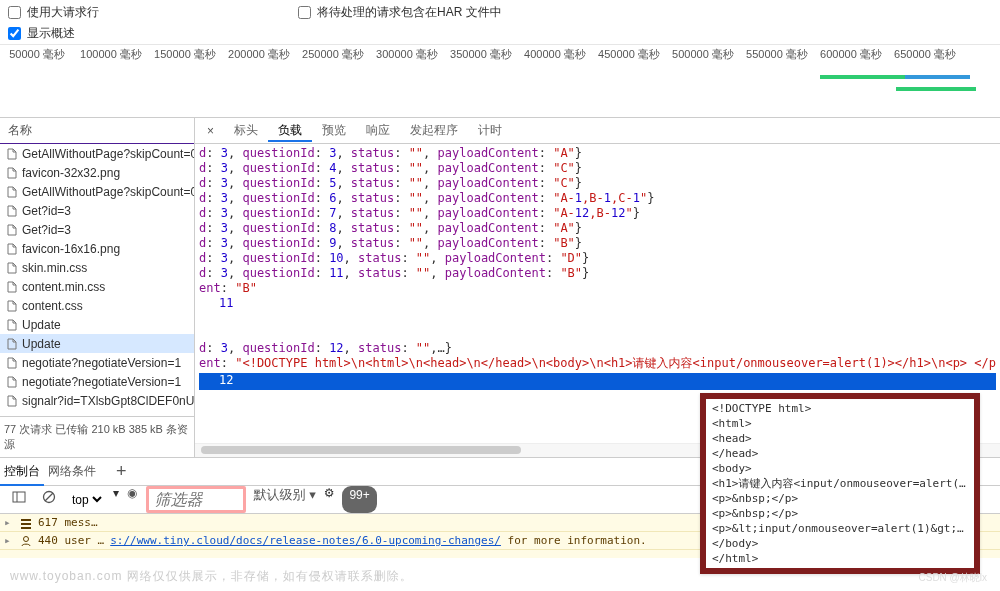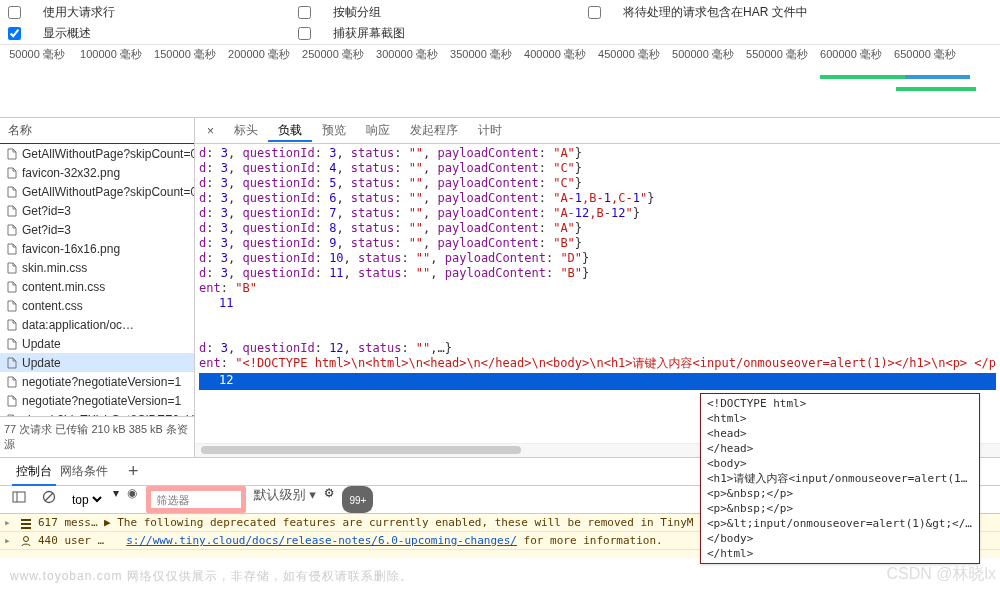--- a/index.html
+++ b/index.html
@@ -2,21 +2,21 @@
 <html><head>
 <meta charset="utf-8">
 <style>
 * { box-sizing: border-box; margin: 0; padding: 0; }
 body { font-family: "Segoe UI", Arial, sans-serif; font-size: 12px; color: #303030; background: #fff; width: 1000px; height: 591px; overflow: hidden; position: relative; }
 .toprow { display: flex; height: 44px; }
 .toprow .col { display: flex; flex-direction: column; gap: 4px; padding: 4px 8px; }
 .toprow .col:nth-child(1) { width: 290px; }
 .toprow .col:nth-child(2) { width: 290px; }
 .toprow .col:nth-child(3) { flex: 1; }
-.chk { display: flex; align-items: center; gap: 22px; }
+.chk { display: flex; align-items: center; gap: 6px; }
 .chk input { width: 13px; height: 13px; }
 .timeline { height: 74px; border-top: 1px solid #e6e6e6; border-bottom: 1px solid #ccc; position: relative; overflow: hidden; }
 .tl-labels { display: flex; padding: 2px 0; }
 .tl-labels span { width: 74px; text-align: center; white-space: nowrap; font-size: 11px; color: #555; }
 .tl-bars { position: absolute; left: 0; right: 0; }
 .tl-bar { position: absolute; height: 4px; }
 .tl-bar.green { background: #2ecc71; }
 .tl-bar.blue { background: #3498db; }
 .mid { display: flex; height: 340px; border-bottom: 1px solid #ccc; }
 .names { width: 233px; border-right: 1px solid #ccc; display: flex; flex-direction: column; overflow: hidden; }
@@ -32,66 +32,56 @@
 .dtabs .tab { padding: 3px 10px; color: #666; cursor: pointer; }
 .dtabs .tab.active { color: #000; border-bottom: 2px solid #1a73e8; }
 .payload { flex: 1; font-family: Consolas, monospace; font-size: 12px; padding: 2px 4px; overflow: hidden; position: relative; }
 .payload-line { white-space: pre; line-height: 15px; }
 .k { color: #881391; }
 .s { color: #c41a16; }
 .n { color: #1c00cf; }
 .indent { padding-left: 20px; }
 .blank { height: 30px; }
 .selline { background: #075cd8; color: #fff; height: 17px; margin-top: 2px; }
-.tooltip { position: absolute; top: 393px; left: 700px; width: 280px; background: #fff; border: 1px solid #7f1d1d; z-index: 50; font-family: Consolas, monospace; font-size: 11px; padding: 2px 6px; line-height: 15px; box-shadow: 0 1px 3px rgba(0,0,0,0.15); }
+.tooltip { position: absolute; top: 393px; left: 700px; width: 280px; background: #fff; border: 6px solid #7f1d1d; z-index: 50; font-family: Consolas, monospace; font-size: 11px; padding: 2px 6px; line-height: 15px; box-shadow: 0 1px 3px rgba(0,0,0,0.15); }
 .tooltip div { white-space: nowrap; overflow: hidden; text-overflow: ellipsis; }
-.bottom-tabs { display: flex; align-items: center; height: 28px; padding: 0 12px; gap: 16px; border-bottom: 1px solid #ccc; }
+.bottom-tabs { display: flex; align-items: center; height: 28px; padding: 0 0; gap: 16px; border-bottom: 1px solid #ccc; }
 .bottom-tabs .btab { padding: 6px 4px; color: #555; cursor: pointer; }
 .bottom-tabs .btab.active { color: #000; border-bottom: 2px solid #1a73e8; margin-bottom: -1px; }
 .bottom-tabs .plus { font-size: 18px; color: #555; cursor: pointer; }
 .console-tools { display: flex; height: 28px; padding: 0 8px; gap: 8px; border-bottom: 1px solid #ccc; }
 .console-tools .ibtn { width: 22px; height: 22px; display: flex; align-items: center; justify-content: center; cursor: pointer; color: #555; }
 .console-tools select { font-size: 12px; border: none; background: transparent; }
 .console-tools .eye { color: #555; }
-.console-tools input.filter { border: 5px solid #fca5a5; border-radius: 2px; padding: 2px 6px; font-size: 11px; width: 100px; }
+.console-tools input.filter { border: 3px solid #fca5a5; border-radius: 2px; padding: 2px 6px; font-size: 16px; width: 100px; font-style: italic; }
 .console-tools .lvl { font-size: 13px; color: #555; }
-.console-tools .badge { background: #666; color: #fff; border-radius: 9px; padding: 9px 7px; font-size: 10px; }
+.console-tools .badge { background: #666; color: #fff; border-radius: 9px; padding: 2px 7px; font-size: 12px; }
 .console-body { height: 44px; background: #fffbe5; font-family: Consolas, monospace; font-size: 11px; color: #5c3c00; overflow: hidden; }
 .console-row { display: flex; align-items: center; border-bottom: 1px solid #f1e7b8; height: 18px; padding: 0 4px; gap: 6px; }
 .console-row .tri { width: 10px; color: #888; }
 .console-row .cnt { color: #5c3c00; min-width: 60px; }
 .console-row .msg { flex: 1; white-space: nowrap; overflow: hidden; }
-.console-row .msg a { color: #1155cc; text-decoration: underline; margin-left: 16px; }
+.console-row .msg a { color: #1155cc; text-decoration: underline; }
 .watermark { position: absolute; left: 10px; bottom: 6px; color: #ccc; font-size: 12px; font-family: sans-serif; letter-spacing: 1px; z-index: 60; }
-.csdn { position: absolute; right: 4px; bottom: 6px; color: #ddd; font-size: 16px; z-index: 60; margin-left: 10px; }
+.csdn { position: absolute; right: 13px; bottom: 6px; color: #ddd; font-size: 10px; z-index: 60; margin-left: 10px; }
 .scrollh { height: 14px; border-top: 1px solid #eee; background: #f7f7f7; position: relative; }
 .scrollh .thumb { position: absolute; top: 2px; left: 6px; width: 320px; height: 8px; background: #ccc; border-radius: 4px; }
 </style>
 </head>
 <body>
 
 <div class="toprow">
   <div class="col">
     <label class="chk">
         <input type="checkbox" style="">
         <span>使用大请求行</span>
       </label>
     <label class="chk">
         <input type="checkbox" checked="" style="">
         <span>显示概述</span>
-      </label>
-  </div>
-  <div class="col">
-    <label class="chk">
-        <input type="checkbox" style="">
-        <span>按帧分组</span>
-      </label>
-    <label class="chk">
-        <input type="checkbox" style="">
-        <span>捕获屏幕截图</span>
       </label>
   </div>
   <div class="col">
     <label class="chk">
         <input type="checkbox" style="">
         <span>将待处理的请求包含在HAR 文件中</span>
       </label>
   </div>
 </div>
 
@@ -179,27 +169,20 @@
             <path d="M7 1v3h3" fill="none" stroke="#777"></path>
           </svg>
           <span>content.min.css</span>
         </div>
         <div class="row">
           <svg width="12" height="12" viewBox="0 0 12 12">
             <path d="M2 1h5l3 3v7H2z" fill="none" stroke="#777"></path>
             <path d="M7 1v3h3" fill="none" stroke="#777"></path>
           </svg>
           <span>content.css</span>
-        </div>
-        <div class="row">
-          <svg width="12" height="12" viewBox="0 0 12 12">
-            <path d="M2 1h5l3 3v7H2z" fill="none" stroke="#777"></path>
-            <path d="M7 1v3h3" fill="none" stroke="#777"></path>
-          </svg>
-          <span>data:application/oc…</span>
         </div>
         <div class="row">
           <svg width="12" height="12" viewBox="0 0 12 12">
             <path d="M2 1h5l3 3v7H2z" fill="none" stroke="#777"></path>
             <path d="M7 1v3h3" fill="none" stroke="#777"></path>
           </svg>
           <span>Update</span>
         </div>
         <div class="row sel">
           <svg width="12" height="12" viewBox="0 0 12 12">
@@ -304,21 +287,20 @@
 
 <div class="console-body" id="console-body">
     <div class="console-row">
       <span class="tri">▸</span>
       <svg width="12" height="12">
         <rect x="1" y="2" width="10" height="2" fill="#5c3c00"></rect>
         <rect x="1" y="6" width="10" height="2" fill="#5c3c00"></rect>
         <rect x="1" y="10" width="10" height="2" fill="#5c3c00"></rect>
       </svg>
       <span class="cnt">617 mess…</span>
-      <span class="msg">▶ The following deprecated features are currently enabled, these will be removed in TinyM</span>
     </div>
     <div class="console-row">
       <span class="tri">▸</span>
       <svg width="12" height="12">
         <circle cx="6" cy="4" r="2.5" fill="none" stroke="#5c3c00"></circle>
         <path d="M2 11c0-2.5 8-2.5 8 0" fill="none" stroke="#5c3c00"></path>
       </svg>
       <span class="cnt">440 user …</span>
       <span class="msg"><a>s://www.tiny.cloud/docs/release-notes/6.0-upcoming-changes/</a> for more information.</span>
     </div>

